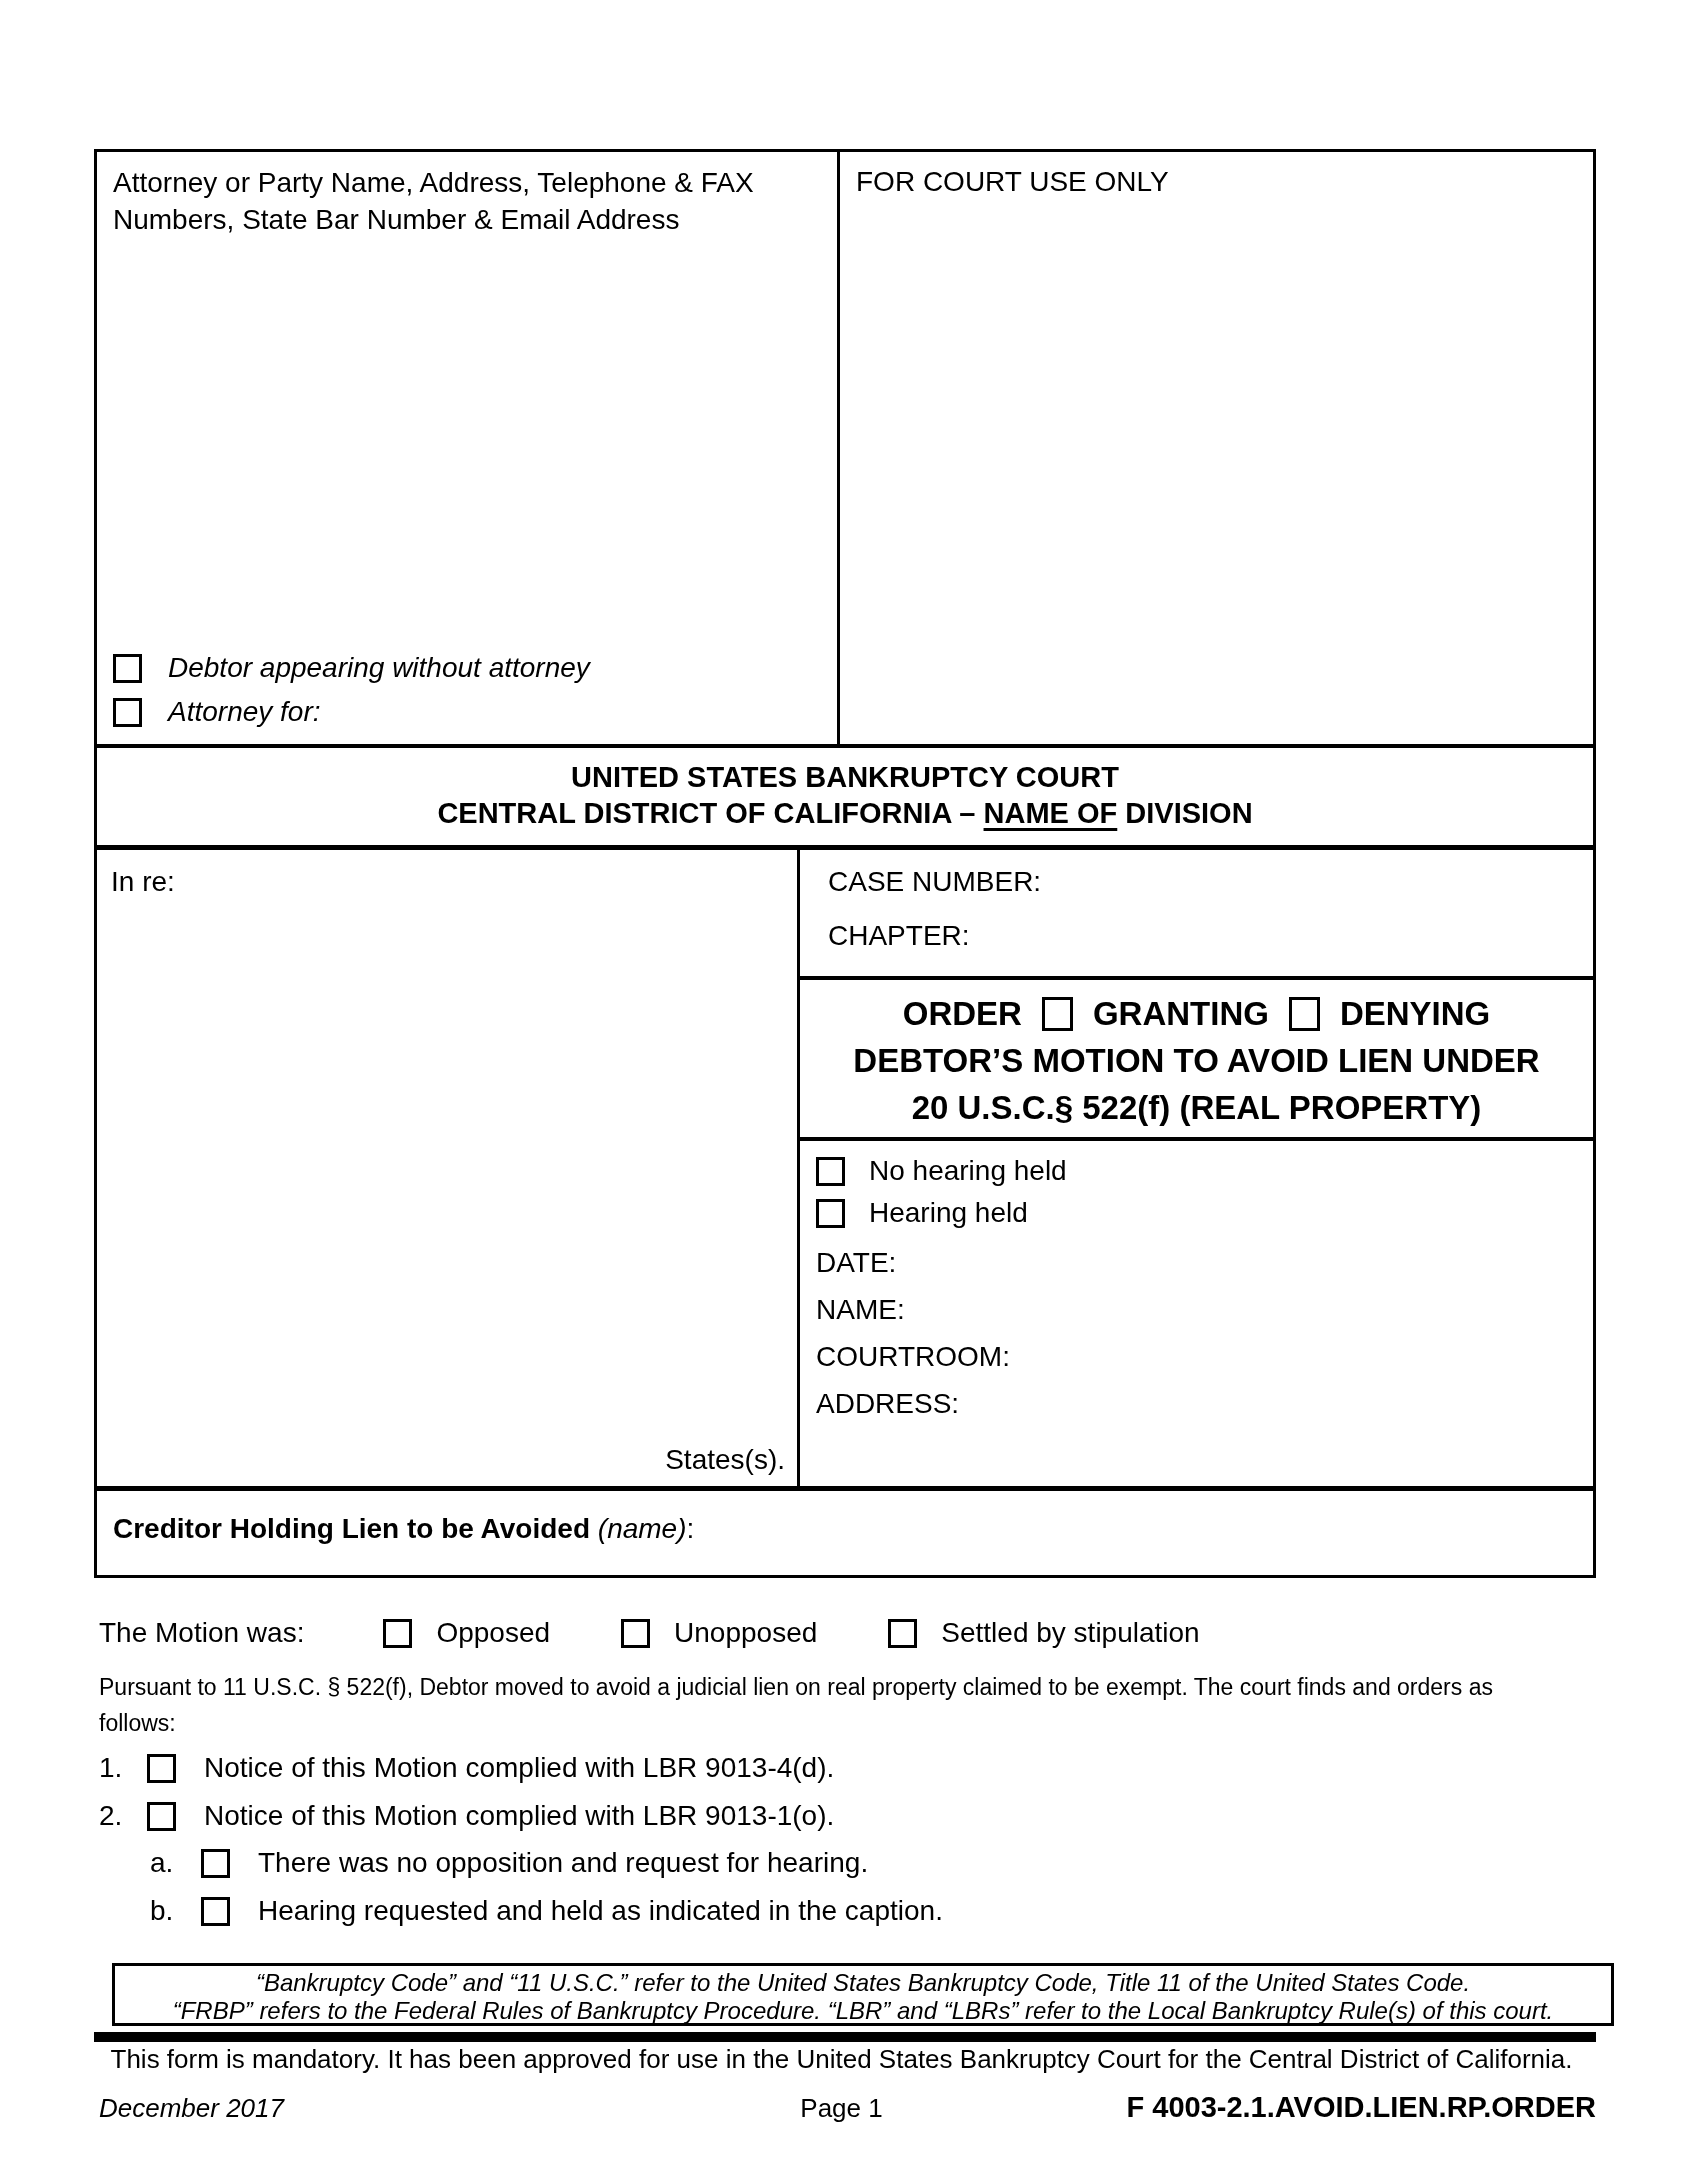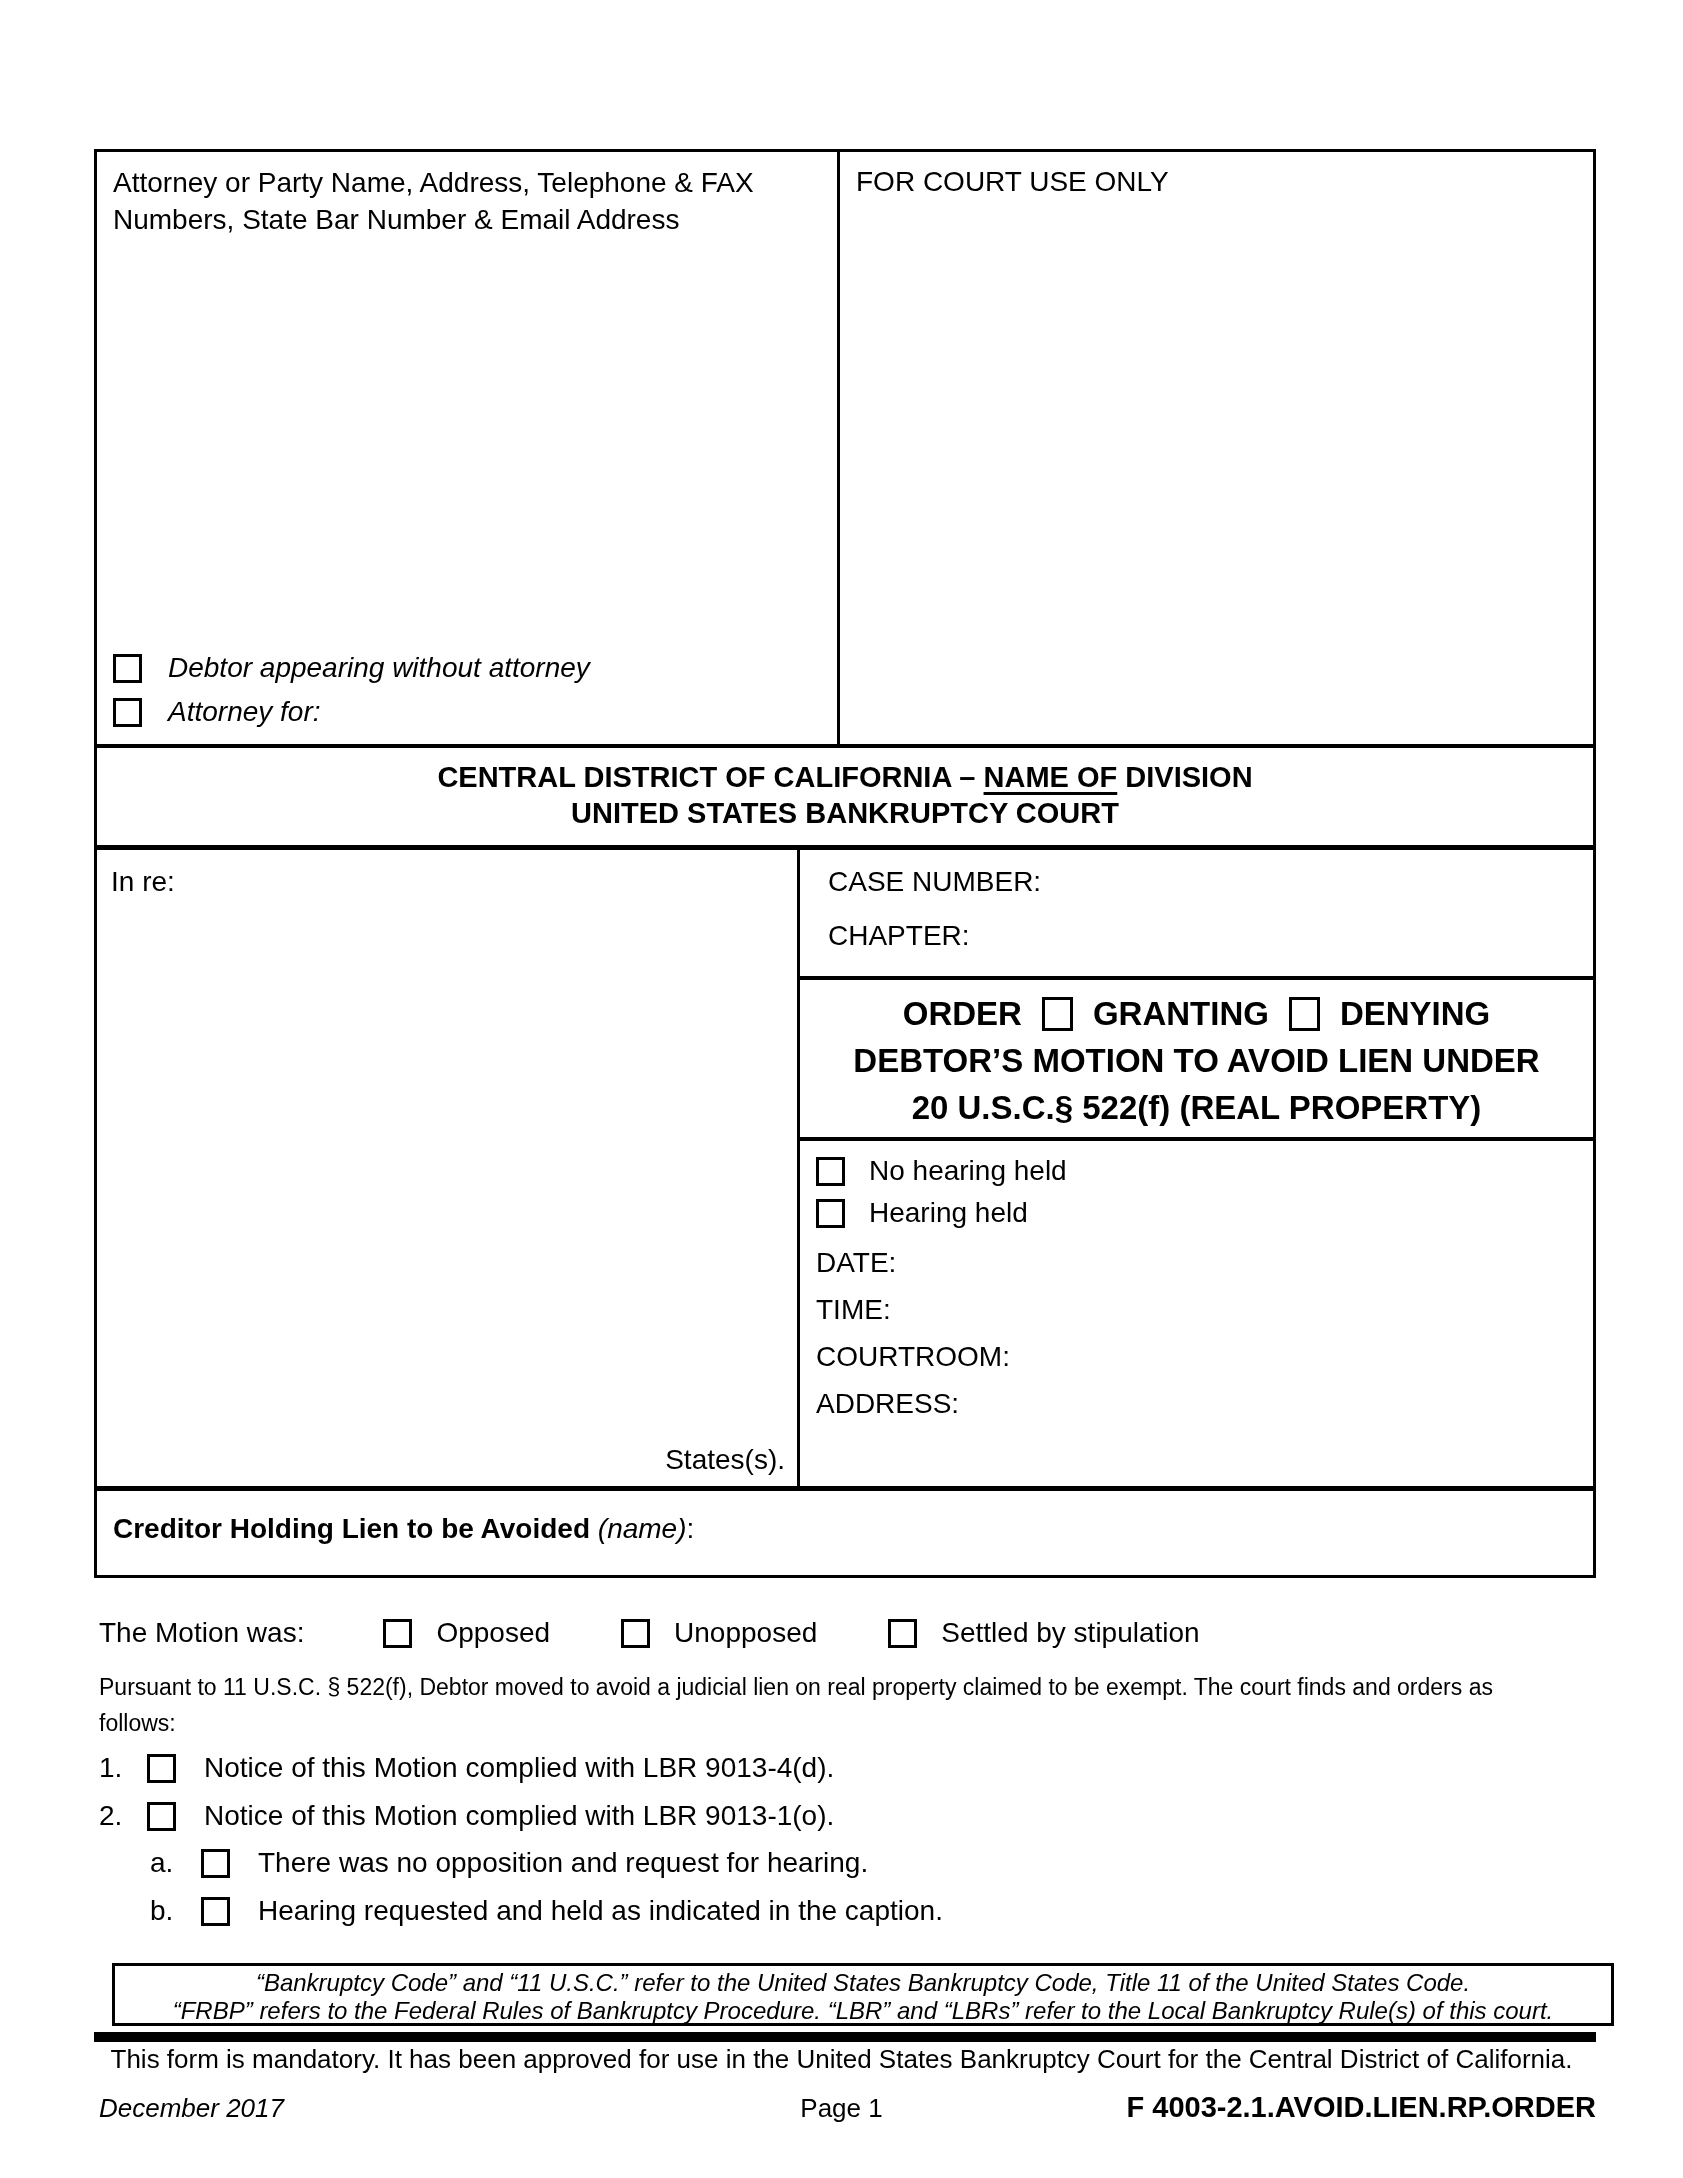--- a/index.html
+++ b/index.html
@@ -115,22 +115,22 @@
             <span class="cb-label">Attorney for:</span>
           </div>
         </div>
       </div>
       <div class="court-use-cell">
         <div>FOR COURT USE ONLY</div>
       </div>
     </div>
 
     <div class="row-header">
+      <div>UNITED STATES BANKRUPTCY COURT</div>
       <div><span>CENTRAL DISTRICT OF CALIFORNIA – </span><span class="underline">NAME OF</span><span> DIVISION</span></div>
-      <div>UNITED STATES BANKRUPTCY COURT</div>
     </div>
 
     <div class="row-main">
       <div class="inre-cell">
         <div class="inre-label">In re:</div>
         <div class="debtors-label">States(s).</div>
       </div>
       <div class="right-col">
         <div class="case-box">
           <div>CASE NUMBER:</div>
@@ -150,21 +150,21 @@
         <div class="hearing-box">
           <div class="cb-row">
             <span class="cb"></span>
             <span class="cb-label">No hearing held</span>
           </div>
           <div class="cb-row">
             <span class="cb"></span>
             <span class="cb-label">Hearing held</span>
           </div>
           <div class="hearing-line">DATE:</div>
-          <div class="hearing-line">TIME:</div>
+          <div class="hearing-line">NAME:</div>
           <div class="hearing-line">COURTROOM:</div>
           <div class="hearing-line">ADDRESS:</div>
         </div>
       </div>
     </div>
 
     <div class="row-creditor">
       <span class="bold">Creditor Holding Lien to be Avoided </span><span class="italic">(name)</span><span>:</span>
     </div>
 

